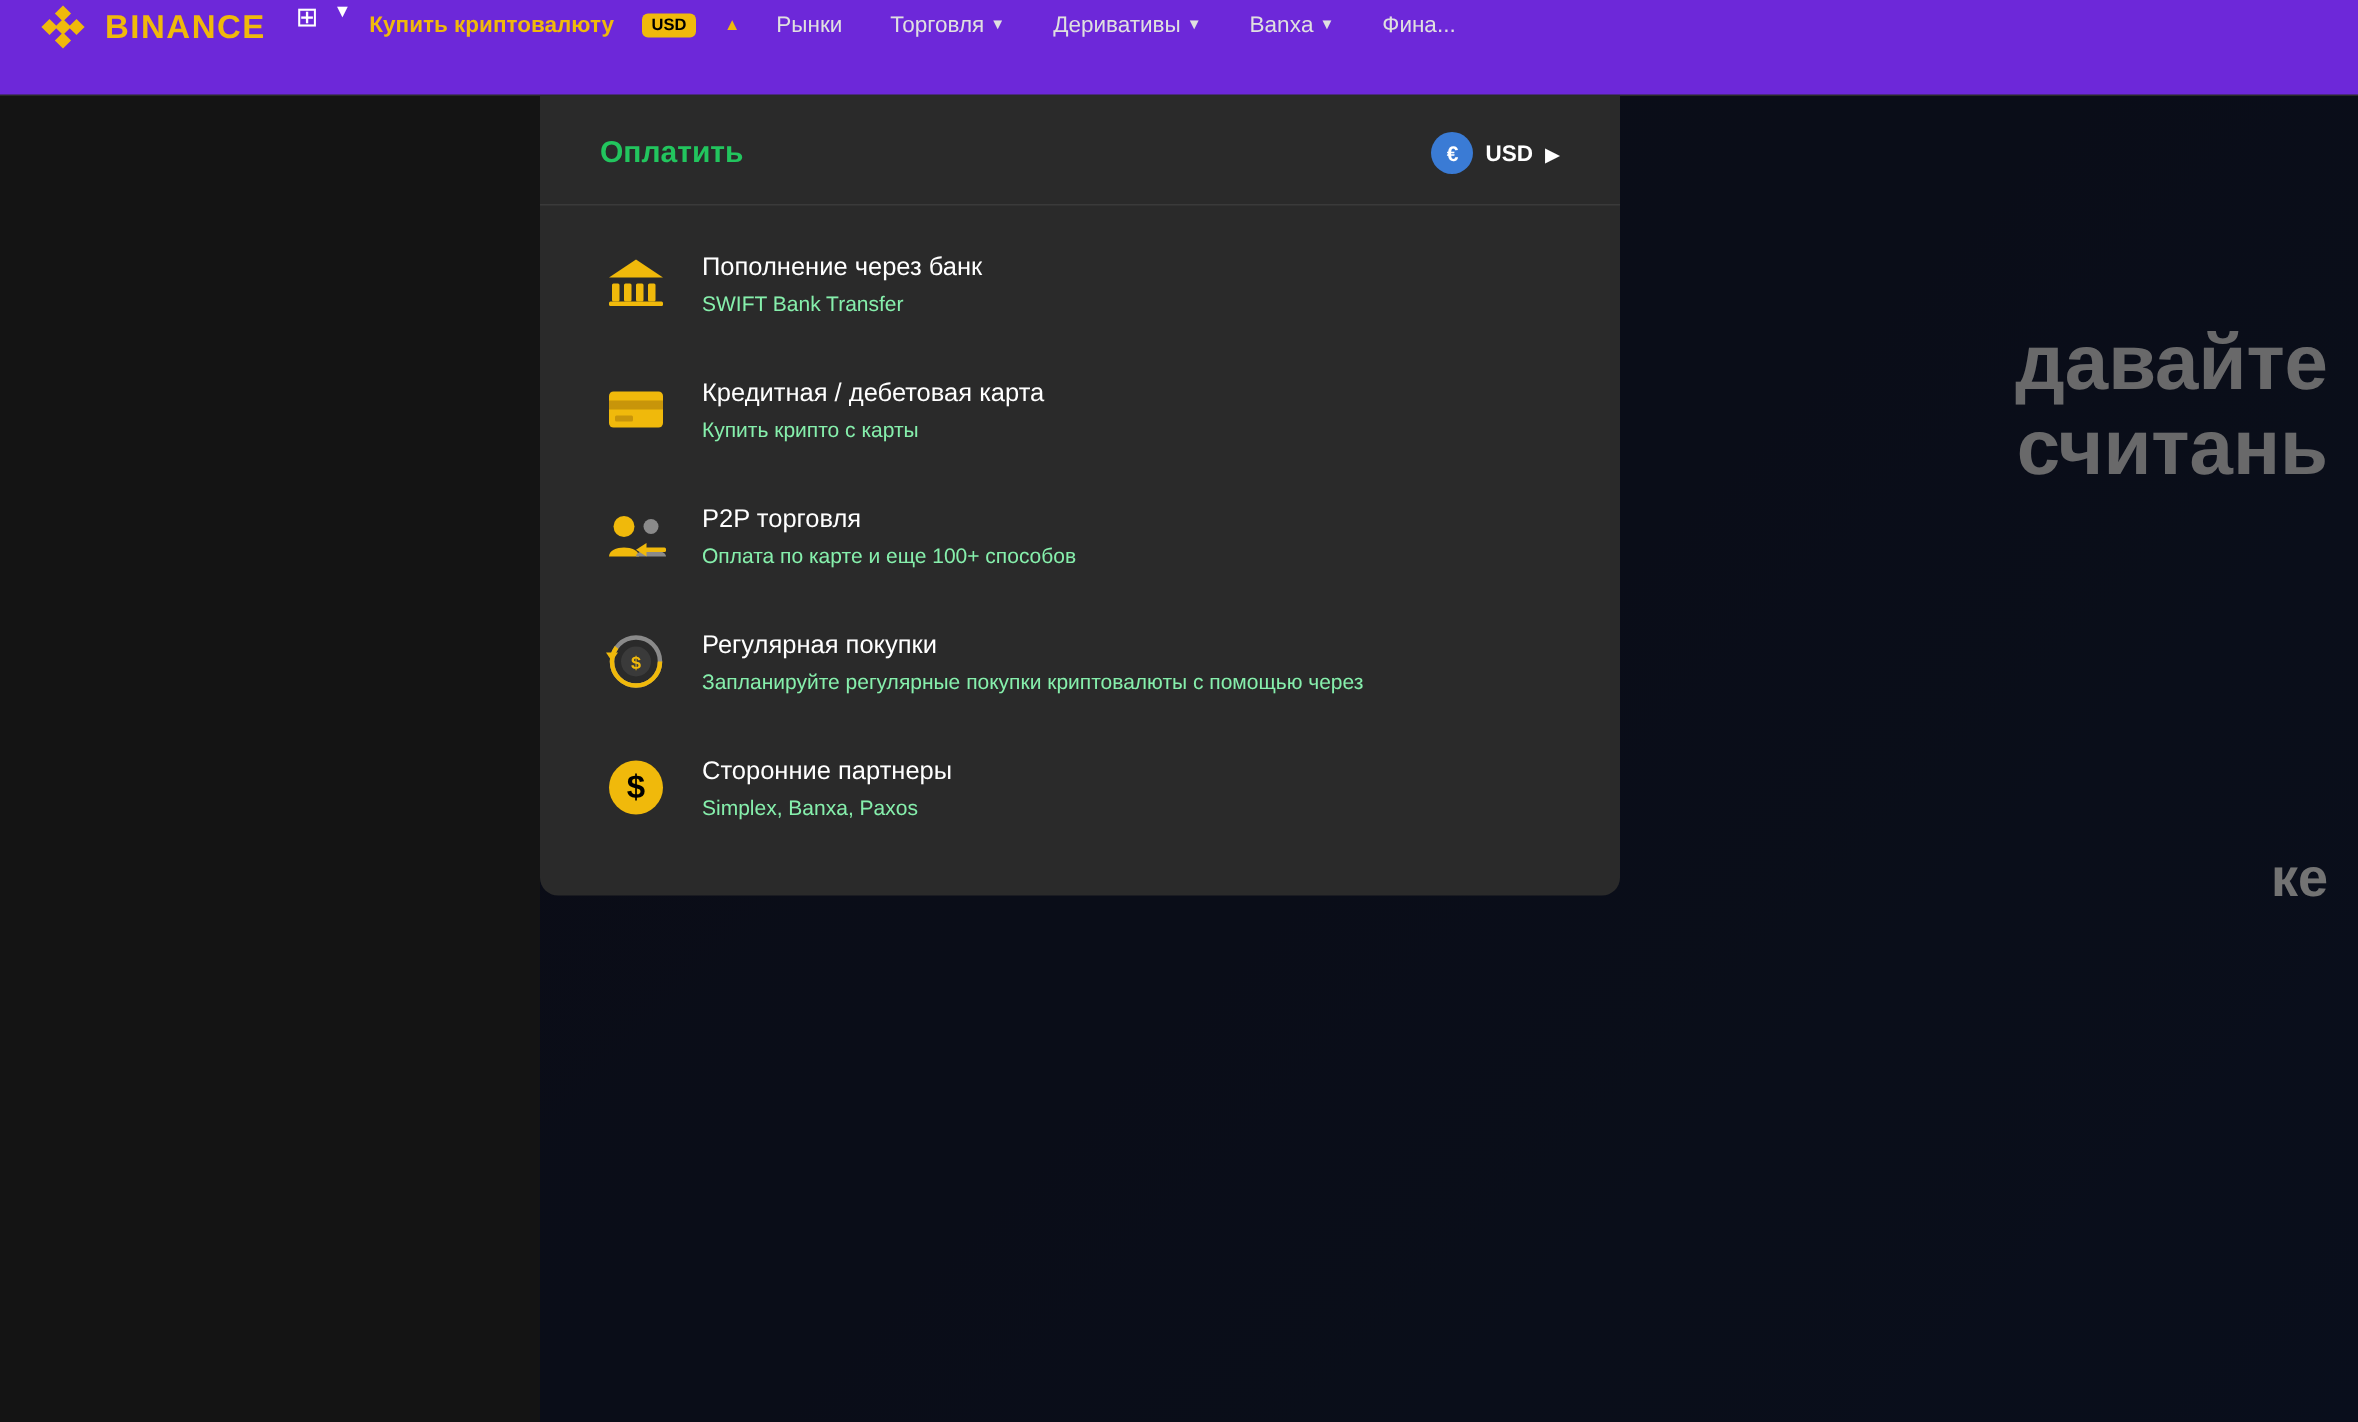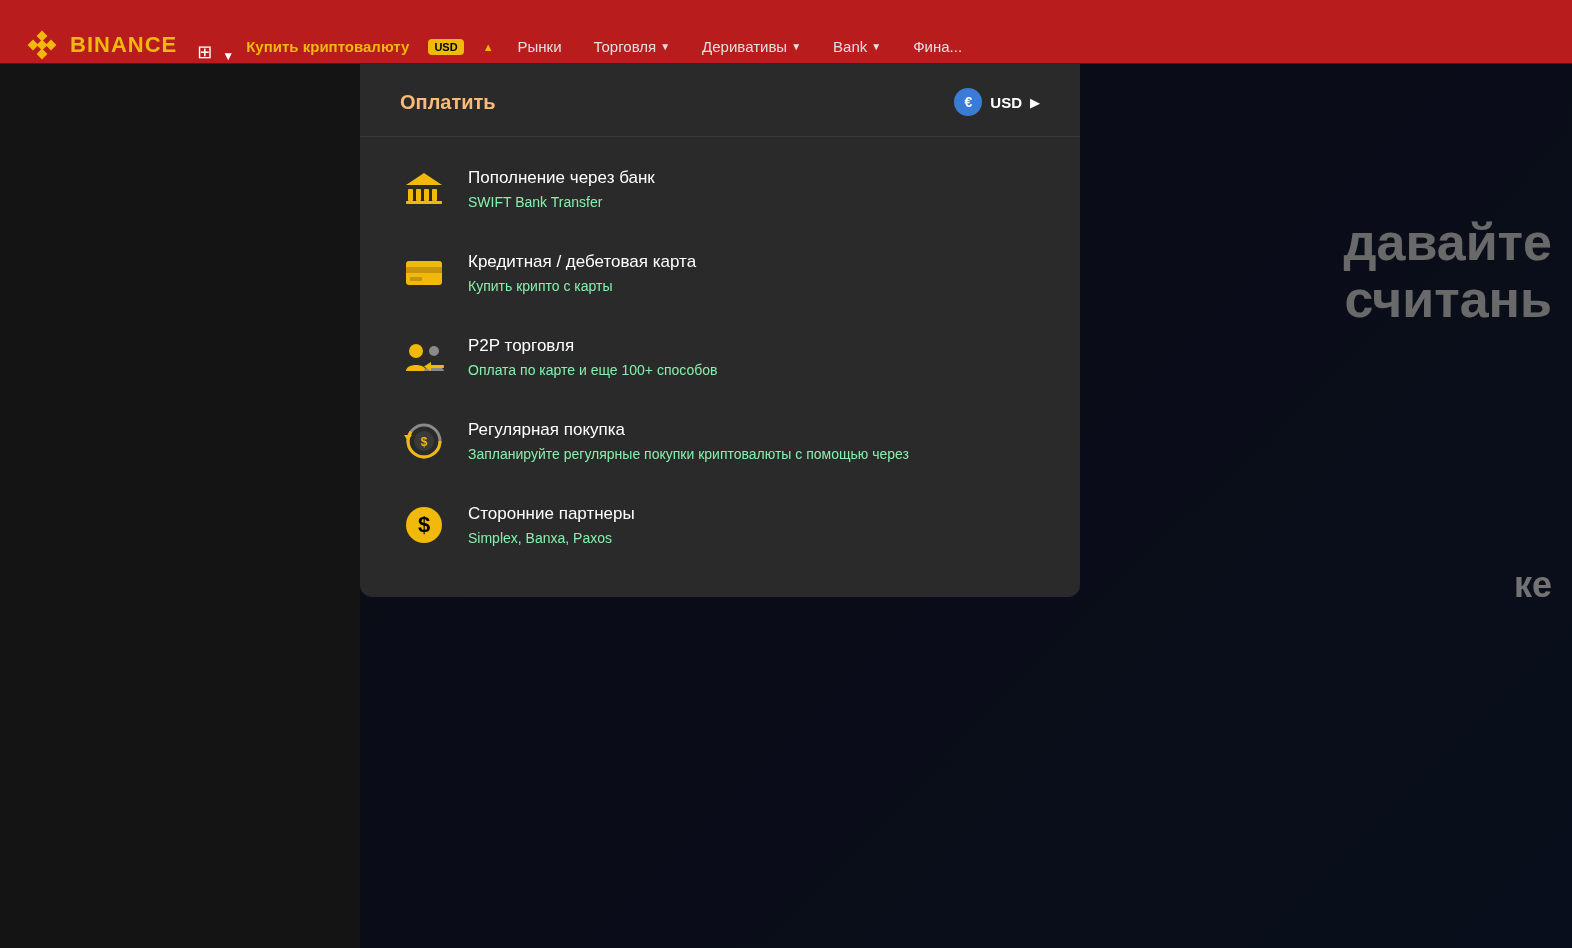--- a/index.html
+++ b/index.html
@@ -7,24 +7,24 @@
       font-family: 'Arial', sans-serif;
       background: #1a1a2e;
       width: 1572px;
       height: 948px;
       overflow: hidden;
       position: relative;
     }
 
     
     .navbar {
-      background: #b91c1c;
+      background: #6d28d9;
       height: 64px;
       display: flex;
-      align-items: flex-end;
+      align-items: flex-start;
       padding: 0 24px;
       gap: 8px;
       position: relative;
       z-index: 100;
       border-bottom: 1px solid #2a2a2a;
     }
 
     .logo-area {
       display: flex;
       align-items: center;
@@ -171,21 +171,21 @@
     .dropdown-header {
       display: flex;
       align-items: center;
       justify-content: space-between;
       padding: 24px 40px 20px 40px;
       border-bottom: 1px solid #3a3a3a;
       margin-bottom: 10px;
     }
 
     .oplatit-label {
-      color: #fdba74;
+      color: #22c55e;
       font-size: 20px;
       font-weight: 600;
     }
 
     .currency-selector {
       display: flex;
       align-items: center;
       gap: 8px;
       cursor: pointer;
     }
@@ -289,21 +289,21 @@
     <span>Торговля</span>
     <span class="chevron">▼</span>
   </div>
 
   <div class="nav-item">
     <span>Деривативы</span>
     <span class="chevron">▼</span>
   </div>
 
   <div class="nav-item">
-    <span>Bank</span>
+    <span>Banxa</span>
     <span class="chevron">▼</span>
   </div>
 
   <div class="nav-item">
     <span>Фина...</span>
   </div>
 </nav>
 
 <div class="bg-content">
   <div class="bg-text-large">
@@ -379,21 +379,21 @@
     <div class="menu-icon-wrap">
       <svg class="menu-icon-svg" viewBox="0 0 44 44" fill="none">
       <circle cx="22" cy="22" r="16" stroke="#8a8a8a" stroke-width="3" fill="none"></circle>
       <circle cx="22" cy="22" r="16" stroke="#F0B90B" stroke-width="3" fill="none" stroke-dasharray="60 40" stroke-dashoffset="0"></circle>
       <circle cx="22" cy="22" r="10" fill="#3a3a3a"></circle>
       <text x="22" y="27" text-anchor="middle" fill="#F0B90B" font-size="12" font-weight="bold">$</text>
       <polygon points="6,22 2,16 10,16" fill="#F0B90B"></polygon>
     </svg>
     </div>
     <div class="menu-text">
-      <span class="menu-title">Регулярная покупка</span>
+      <span class="menu-title">Регулярная покупки</span>
       <span class="menu-subtitle">Запланируйте регулярные покупки криптовалюты с помощью через</span>
     </div>
   </div>
       <div class="menu-item">
     <div class="menu-icon-wrap">
       <svg class="menu-icon-svg" viewBox="0 0 44 44" fill="none">
       <circle cx="22" cy="22" r="18" fill="#F0B90B"></circle>
       <text x="22" y="29" text-anchor="middle" fill="#000" font-size="22" font-weight="bold">$</text>
     </svg>
     </div>

